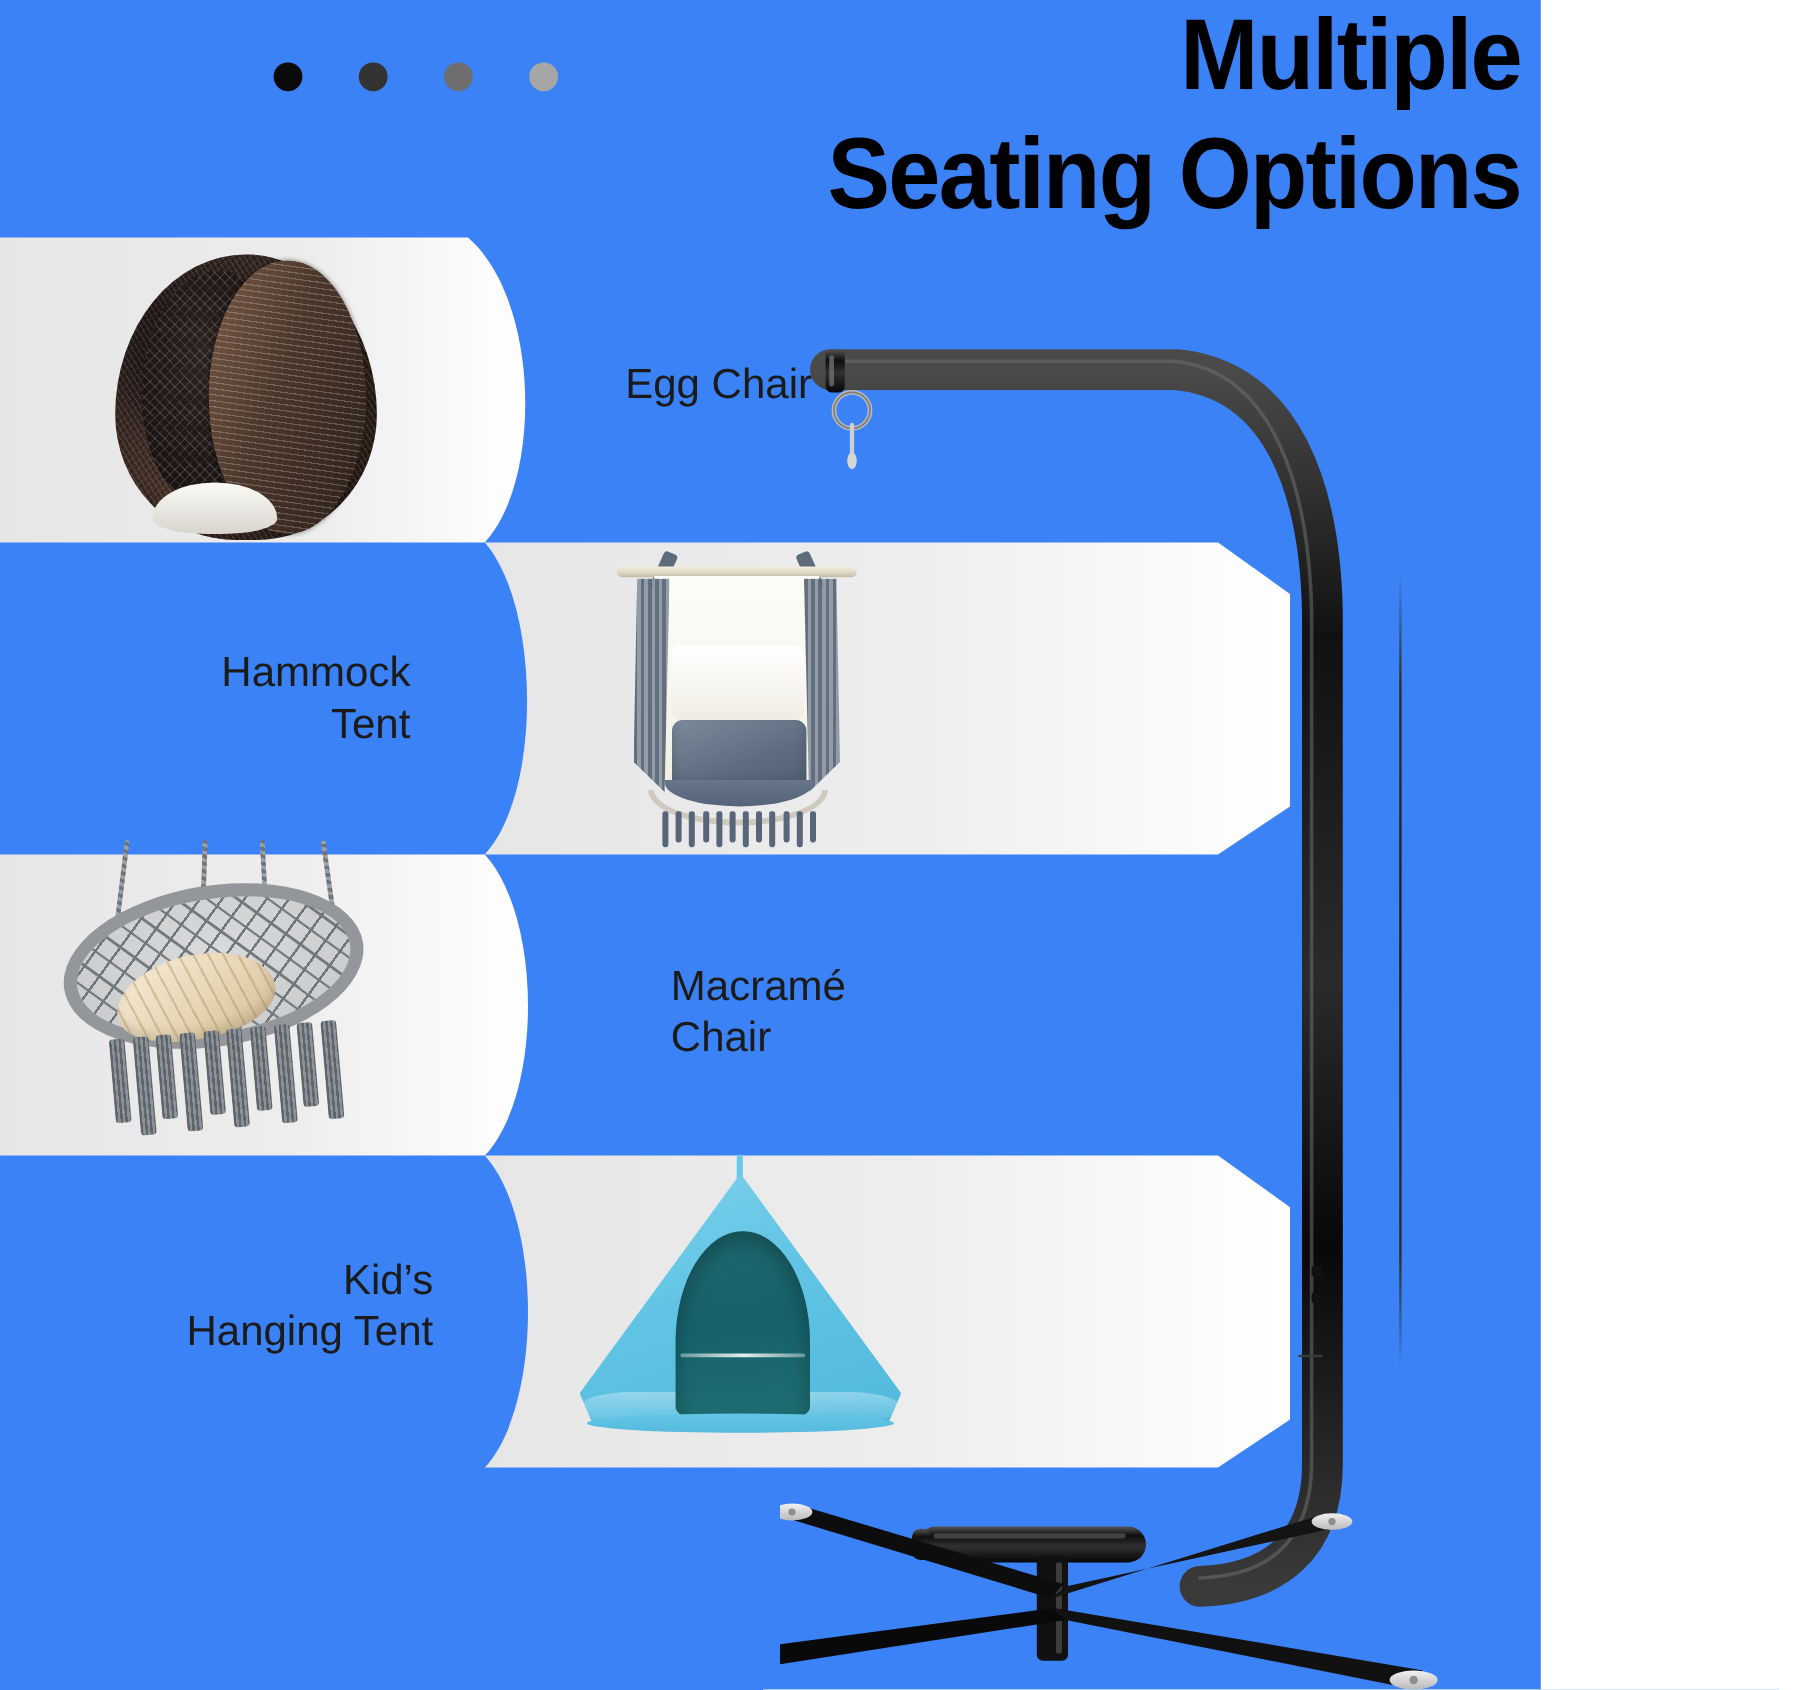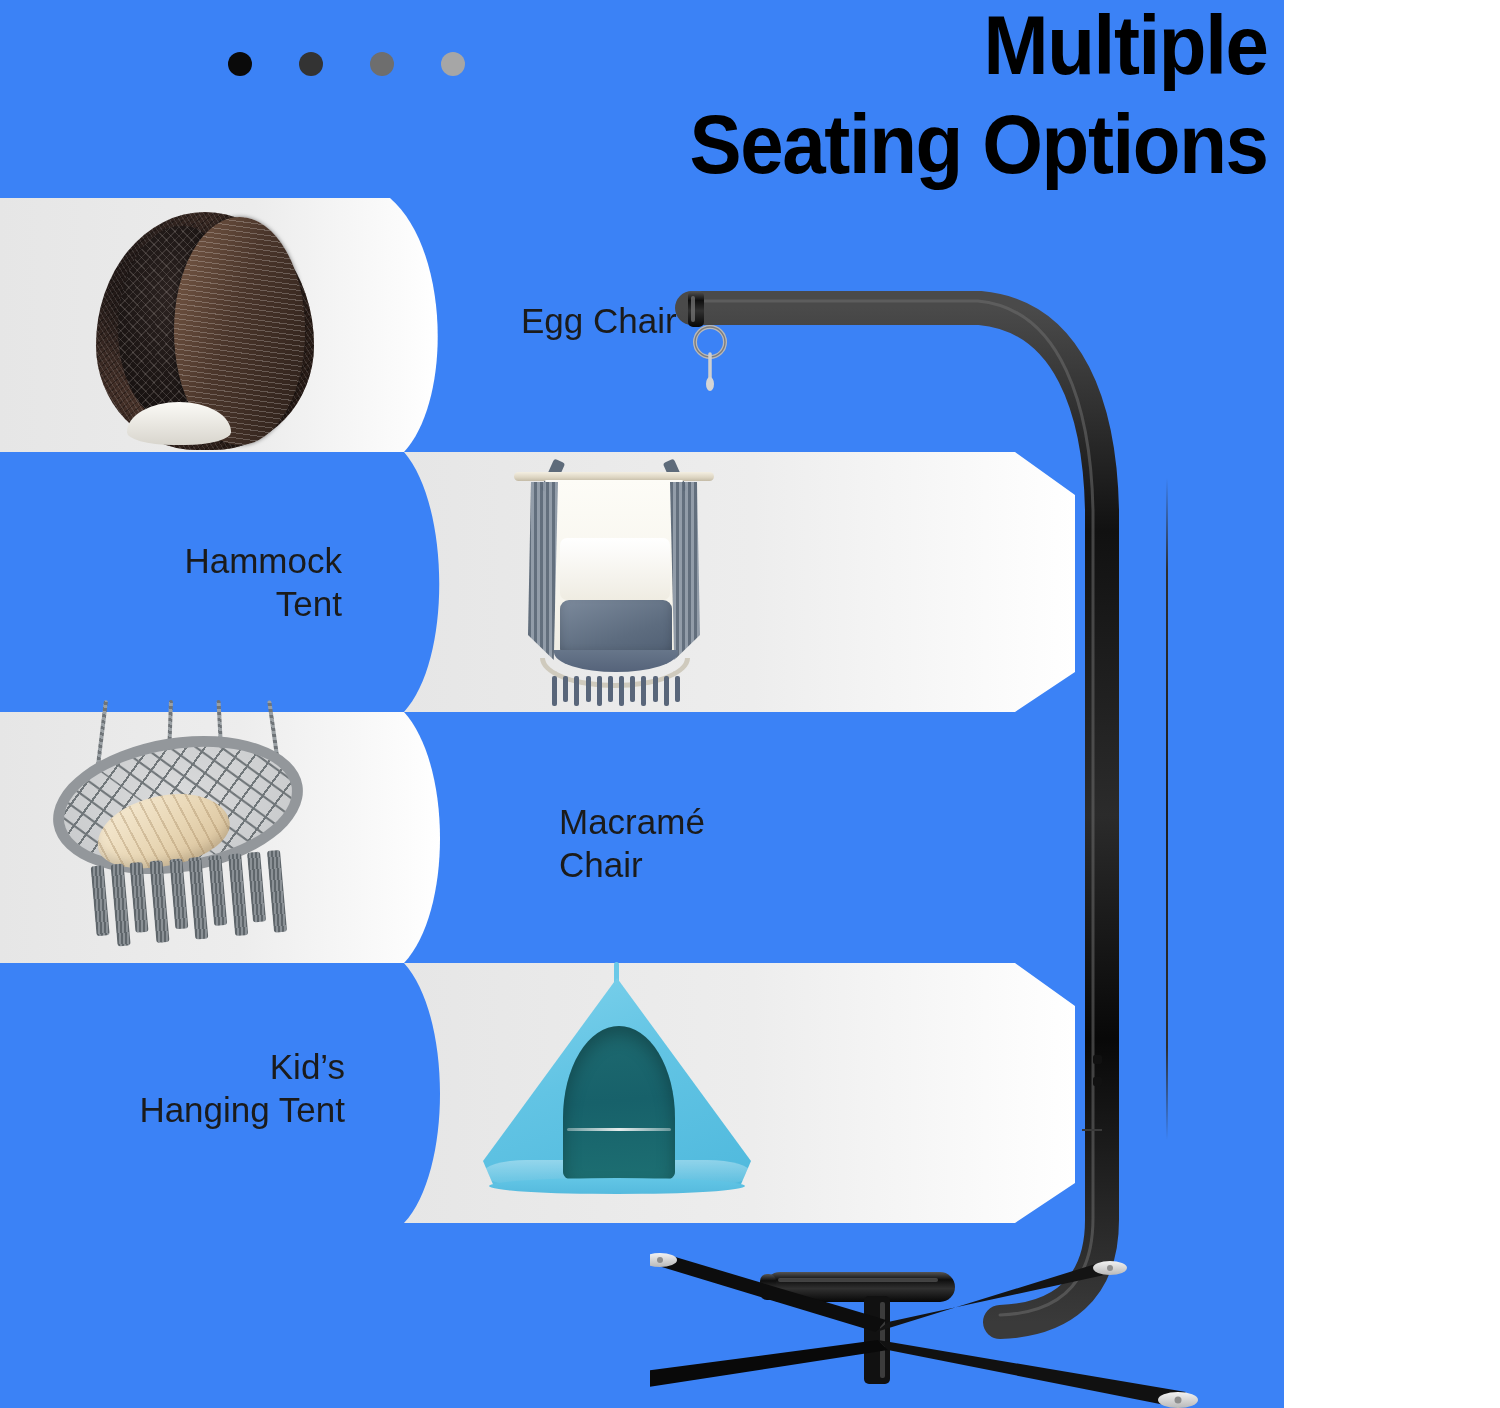--- a/index.html
+++ b/index.html
@@ -48,21 +48,21 @@
     color: #1b1b1b;
     font-family: "Liberation Sans", sans-serif;
     font-weight: 300;
     font-size: 35px;
     line-height: 1.22;
     white-space: pre-line;
   }
   #label-egg     { left: 521px; top: 300px; text-align: right; }
   #label-hammock { left: 90px;  top: 540px; width: 252px; text-align: right; }
   #label-macrame { left: 527px; top: 801px; text-align: left; margin-left: 32px; }
-  #label-tent    { left: 60px;  top: 1046px; width: 285px; text-align: right; }
+  #label-tent    { left: 76px;  top: 1046px; width: 285px; text-align: right; }
 
   
   .art { position: absolute; }
 
   
   #egg-chair { left: 96px; top: 212px; width: 218px; height: 238px; }
   #egg-shell {
     position: absolute; inset: 0;
     border-radius: 50% 50% 46% 46% / 56% 56% 44% 44%;
     background:

